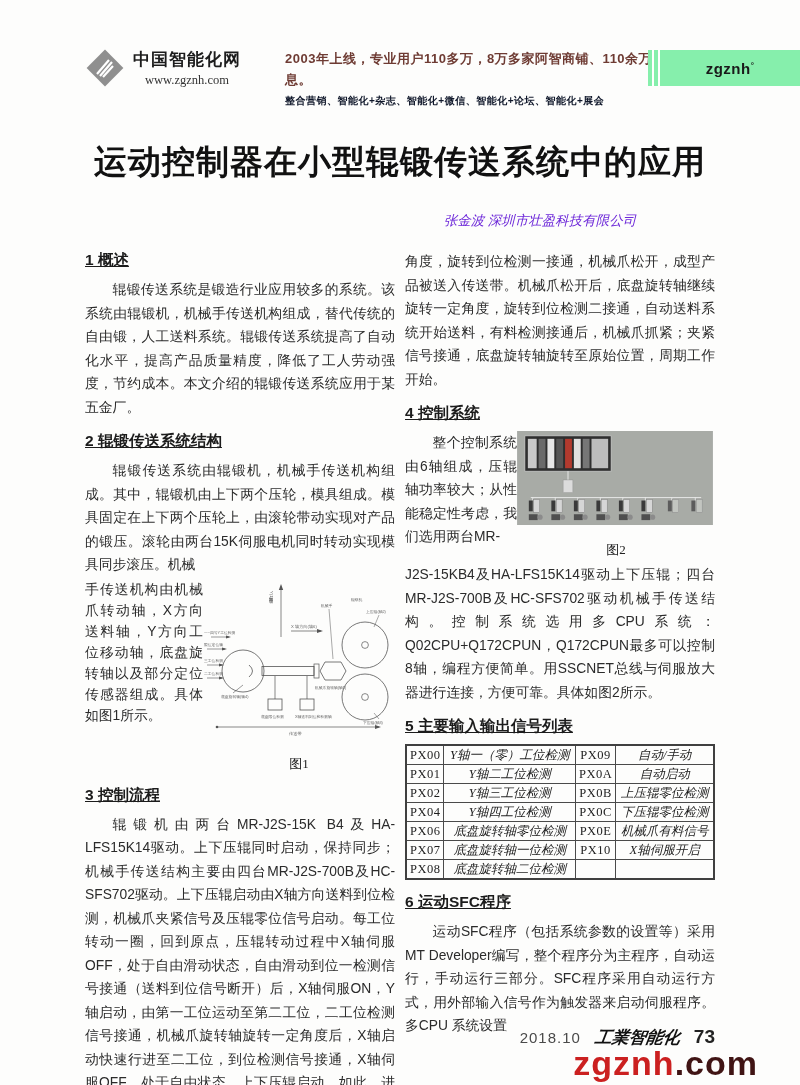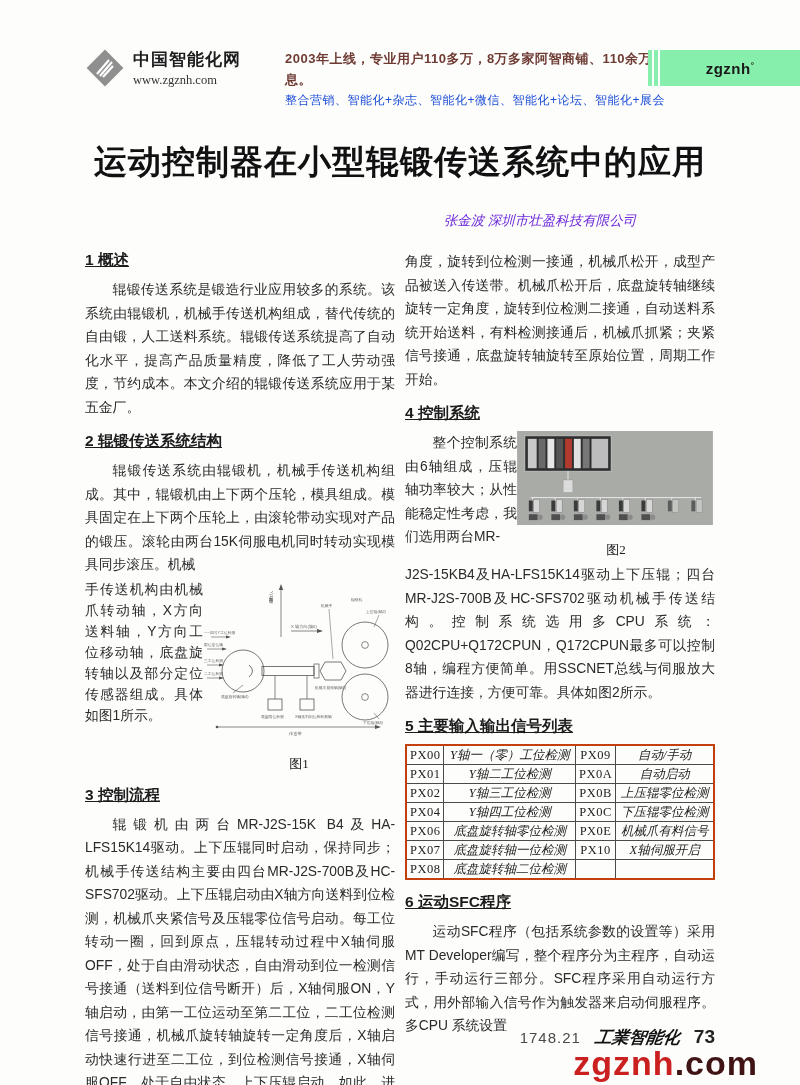--- a/index.html
+++ b/index.html
@@ -2,28 +2,28 @@
 <html><head>
 <meta charset="utf-8">
 <style>
   html,body{margin:0;padding:0;}
   body{width:800px;height:1085px;background:#ffffff;overflow:hidden;
        font-family:"Liberation Sans",sans-serif;color:#2b2b2b;position:relative;}
   .page{position:relative;width:800px;height:1085px;background:#fdfdfc;}
 
   
   .masthead{position:absolute;top:46px;left:85px;right:0;height:52px;}
-  .logo-block{position:absolute;left:0;top:2px;display:flex;align-items:center;}
+  .logo-block{position:absolute;left:0;top:2px;display:flex;align-items:center;text-align:center;}
   .logo-icon{width:40px;height:40px;margin-right:8px;}
   .logo-text .logo-title{font-family:"Liberation Serif",serif;font-weight:bold;
       font-size:17px;color:#1c1c1c;letter-spacing:1px;}
   .logo-text .logo-url{font-family:"Liberation Serif",serif;font-size:12.5px;color:#333;margin-top:2px;}
   .taglines{position:absolute;left:200px;top:2px;width:430px;}
   .tag1{font-size:13px;font-weight:bold;color:#6e3b33;letter-spacing:0.5px;line-height:21px;}
-  .tag2{font-size:12px;font-weight:normal;color:#1d4ed8;letter-spacing:0.5px;line-height:21px;}
+  .tag2{font-size:10px;font-weight:bold;color:#0f172a;letter-spacing:0.5px;line-height:21px;}
   .corner-tab{position:absolute;right:0;top:4px;width:152px;height:36px;background:#86efac;
       display:flex;align-items:center;}
   .tab-stripe{width:2px;height:36px;background:#ffffff;margin-left:4px;}
   .tab-label{flex:1;text-align:center;font-size:15px;font-weight:bold;color:#1a1a1a;letter-spacing:0.5px;}
   .tab-label sup{font-size:8px;}
 
   
   .article-title{position:absolute;top:140px;left:85px;width:630px;text-align:center;
       font-family:"Liberation Serif",serif;font-weight:900;font-size:33px;color:#111;
       letter-spacing:1px;margin:0;}
@@ -41,21 +41,21 @@
   .narrow{width:118px;flex:none;}
   .narrow p{line-height:21px;}
   .narrow4{width:112px;flex:none;}
   .figbox{flex:1;position:relative;}
   .figcap{text-align:center;font-family:"Liberation Serif",serif;font-size:13px;color:#222;margin-top:12px;}
 
   
   table.io{border-collapse:collapse;width:100%;margin-top:4px;
       font-family:"Liberation Serif",serif;font-size:12.5px;color:#1d1d1d;}
   table.io td{border:1px solid #4a4a4a;height:18px;text-align:center;padding:0 2px;}
-  table.io{border:2px solid #c2410c;}
+  table.io{border:2px solid #404040;}
   td.px{font-style:normal;letter-spacing:0.5px;}
   td.cn{font-style:italic;}
 
   
   .footer-row{position:absolute;top:1026px;right:85px;display:flex;align-items:baseline;gap:14px;}
   .footer-date{font-size:15px;color:#4a4a4a;letter-spacing:1px;}
   .footer-brand{font-family:"DejaVu Serif",serif;font-style:italic;font-weight:bold;
       font-size:17px;color:#111;transform:skewX(-8deg);}
   .footer-page{font-size:19px;color:#222;font-weight:bold;}
   .watermark{position:absolute;top:1044px;right:42px;font-size:34px;font-weight:bold;
@@ -328,21 +328,21 @@
           </tr>
         </tbody>
       </table>
 
       <div class="sec-h">6 运动SFC程序</div>
       <p class="indent">运动SFC程序（包括系统参数的设置等）采用MT Developer编写，整个程序分为主程序，自动运行，手动运行三部分。SFC程序采用自动运行方式，用外部输入信号作为触发器来启动伺服程序。多CPU 系统设置</p>
     </div>
   </div>
 
   <div class="footer-row">
-    <span class="footer-date">1748.21</span>
+    <span class="footer-date">2018.10</span>
     <span class="footer-brand">工業智能化</span>
     <span class="footer-page">73</span>
   </div>
   <div class="watermark">
     <span class="wm-red">zgznh</span><span class="wm-dark">.com</span>
   </div>
 
 </div>
 
 </body></html>

